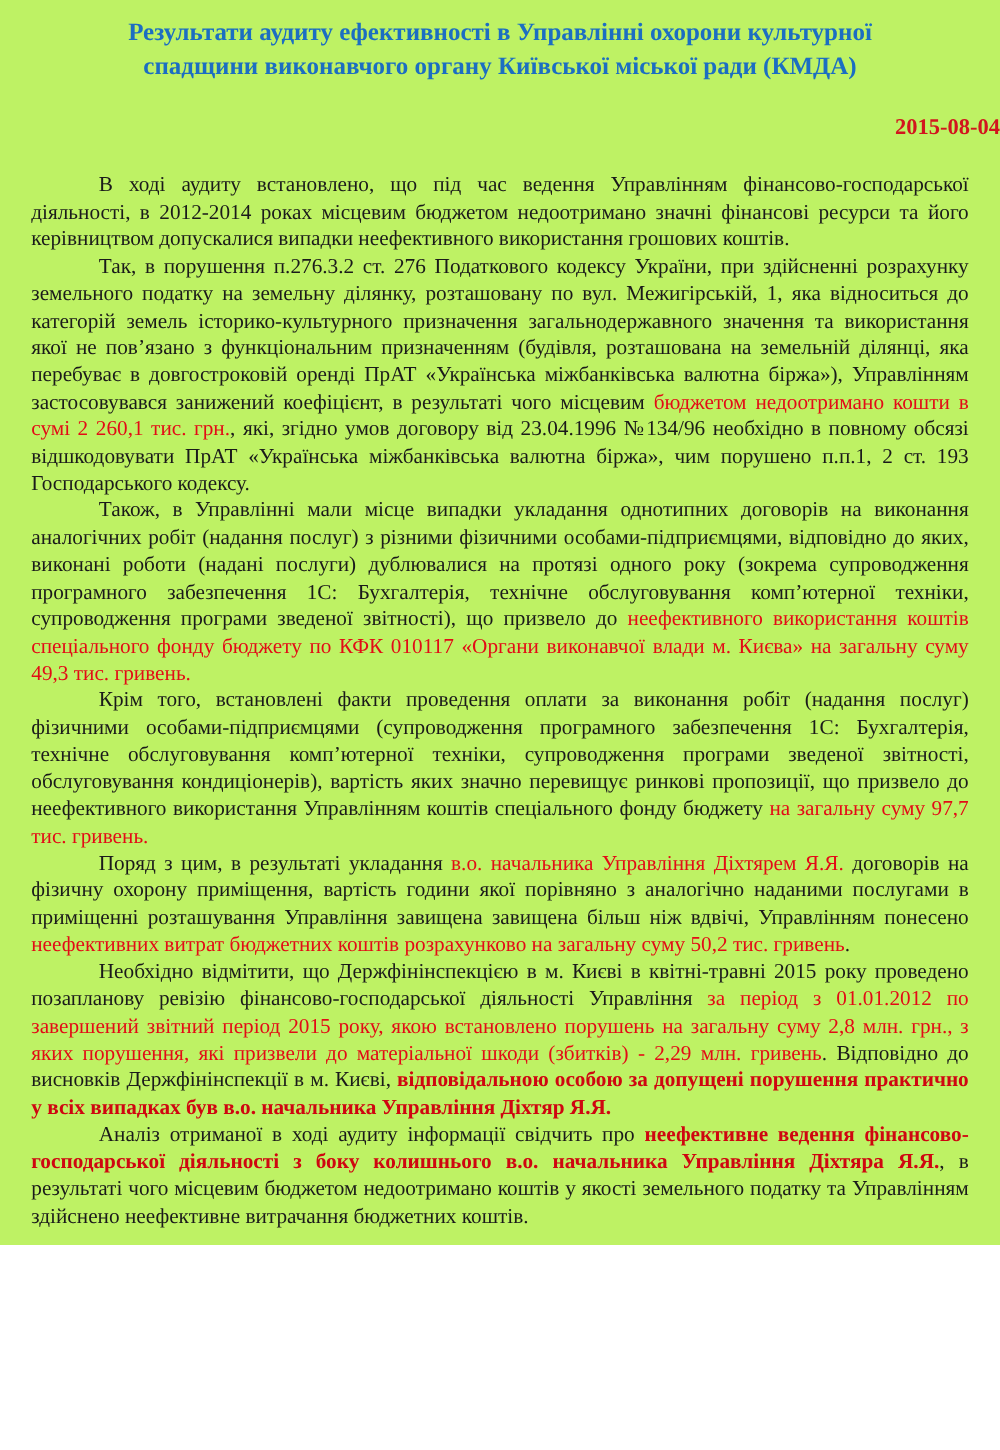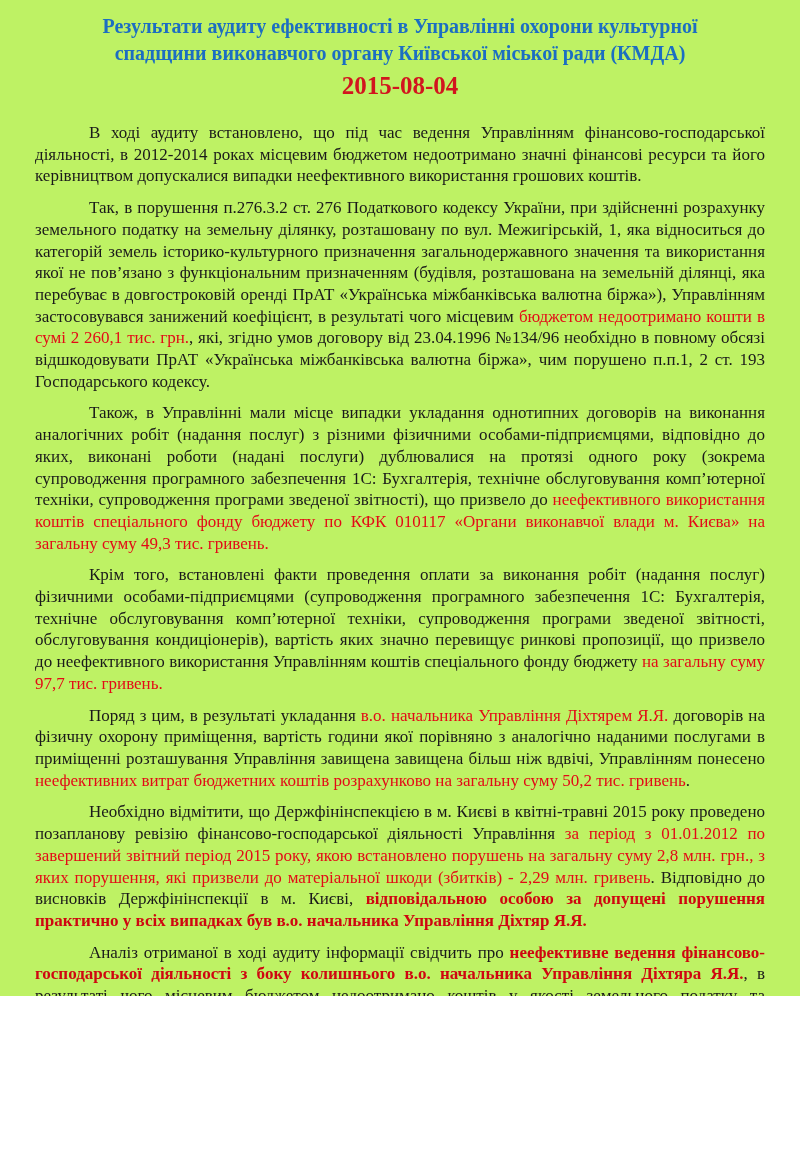--- a/index.html
+++ b/index.html
@@ -21,35 +21,35 @@
   .doc-title {
     max-width: 655px;
     margin: 0 auto;
     text-align: center;
     font-size: 20px;
     line-height: 27px;
     font-weight: bold;
     color: var(--title-blue, #1c6ec2);
   }
   .doc-date {
-    text-align: center;
-    font-size: 25px;
+    text-align: right;
+    font-size: 18px;
     line-height: 24px;
     font-weight: bold;
     color: var(--date-red, #d2151e);
-    margin-top: 7px;
+    margin-top: 22px;
   }
   .doc-body {
     margin: 24px 25px 0 25px;
     font-size: 17px;
     line-height: 21.7px;
     text-align: justify;
   }
   .doc-body p {
-    margin: 10px;
+    margin: 0;
     padding: 0;
     text-indent: 54px;
   }
   .run-k  { color: var(--text-black, #1a1a1a); }
   .run-r  { color: var(--accent-red, #e30b16); }
   .run-rb { color: var(--accent-red-bold, #cf0610); font-weight: bold; }
 </style>
 </head>
 <body>
 

